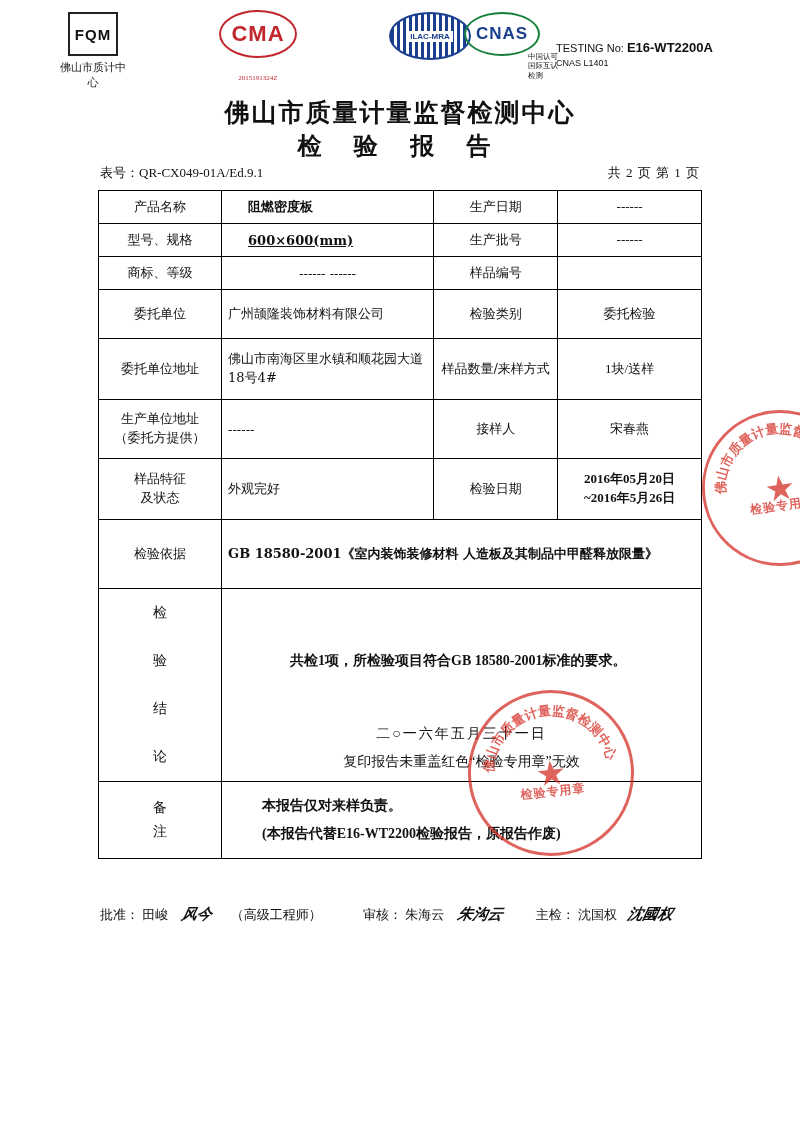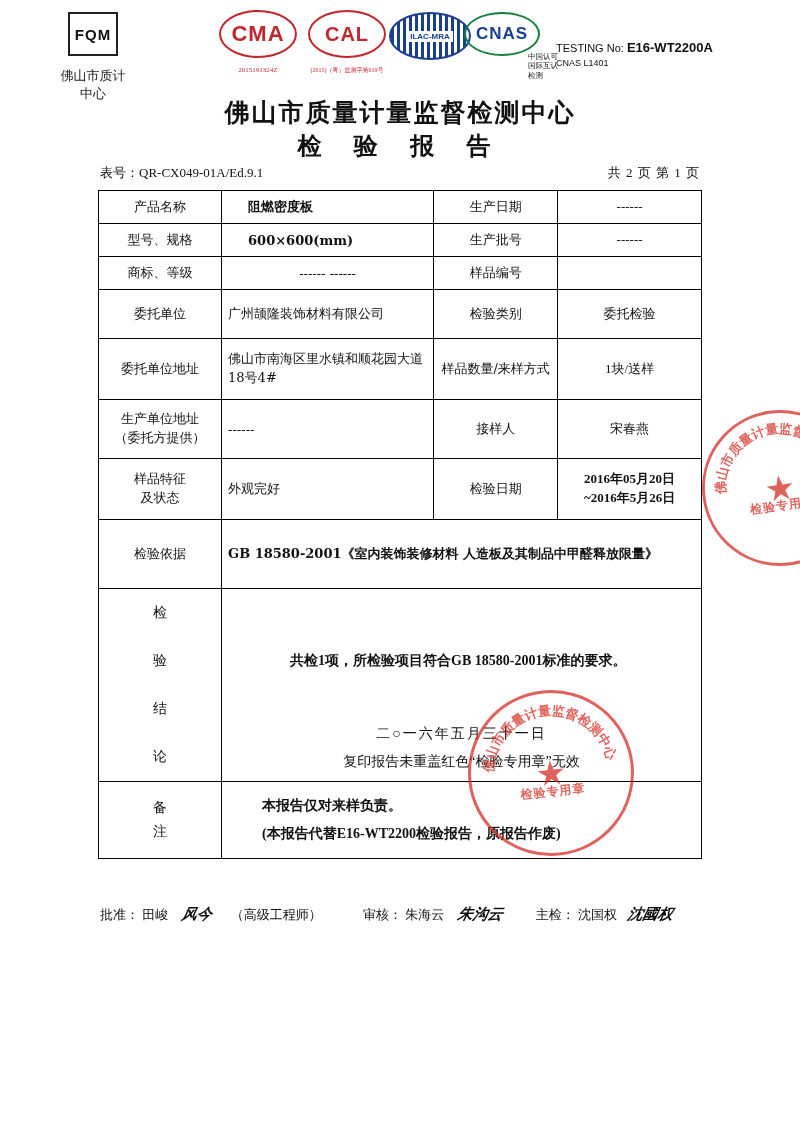--- a/index.html
+++ b/index.html
@@ -12,31 +12,31 @@
     overflow:hidden;
   }
   .page{position:relative;width:800px;height:1124px;}
 
   
   .logo-row{position:absolute;left:0;top:8px;width:800px;height:80px;}
   .fqm{position:absolute;left:60px;top:4px;width:66px;text-align:center;}
   .fqm-box{width:46px;height:40px;border:2px solid #222;margin:0 auto;
       display:flex;align-items:center;justify-content:center;
       font-family:"Liberation Sans",sans-serif;font-weight:bold;font-size:15px;letter-spacing:1px;}
-  .fqm-cap{font-size:13px;margin-top:11px;color:#222;}
+  .fqm-cap{font-size:11px;margin-top:4px;color:#222;}
 
   .cma{position:absolute;left:212px;top:2px;width:92px;text-align:center;}
   .cal{position:absolute;left:385px;top:2px;width:88px;text-align:center;}
   .cnas{position:absolute;left:462px;top:4px;width:80px;text-align:center;}
 
   .oval{width:74px;height:44px;border:2px solid #c1272d;border-radius:50%;
      margin:0 auto;position:relative;display:flex;align-items:center;justify-content:center;}
   .oval span{color:#c1272d;font-family:"Liberation Sans",sans-serif;font-weight:bold;font-size:22px;letter-spacing:1px;}
   .oval.sm span{font-size:20px;}
-  .oval-sub{font-size:7px;color:#c1272d;margin-top:8px;letter-spacing:0px;}
+  .oval-sub{font-size:7px;color:#c1272d;margin-top:16px;letter-spacing:0px;}
 
   .cnas-mark{width:72px;height:40px;border:2px solid #15803d;border-radius:50%;
       margin:0 auto;display:flex;align-items:center;justify-content:center;}
   .cnas-mark span{color:#1a3f8f;font-family:"Liberation Sans",sans-serif;font-weight:bold;font-size:17px;letter-spacing:1px;}
 
   .ilac{width:78px;height:44px;border-radius:50%;margin:0 auto;position:relative;
       background:
         repeating-linear-gradient(90deg,#1a3f8f 0 3px,transparent 3px 6px);
       display:flex;align-items:center;justify-content:center;border:2px solid #1a3f8f;}
   .ilac .bar{background:#fff;color:#1a3f8f;font-size:8px;font-weight:bold;
@@ -101,26 +101,20 @@
       <div class="fqm-cap">佛山市质计中心</div>
     </div>
 
     <div class="cma">
       <div class="oval">
           <span>CMA</span>
         </div>
       <div class="oval-sub">2015191324Z</div>
     </div>
 
-    <div class="cal" style="left:303px;">
-      <div class="oval sm">
-          <span>CAL</span>
-        </div>
-      <div class="oval-sub" style="font-size:6px;">(2015)（粤）监测字第019号</div>
-    </div>
 
     <div class="cal" style="left:386px;top:4px;">
       <div class="ilac">
           <div class="bar">ILAC-MRA</div>
         </div>
     </div>
 
     <div class="cnas">
       <div class="cnas-mark">
           <span>CNAS</span>
@@ -147,21 +141,21 @@
   <table class="rep">
     <tbody>
         <tr>
       <td class="lbl" style="width:118px">产品名称</td>
       <td class="val bold" style="width:186px;padding-left:26px;">阻燃密度板</td>
       <td class="lbl" style="width:120px">生产日期</td>
       <td class="c" style="width:140px">------</td>
     </tr>
     <tr>
       <td class="lbl">型号、规格</td>
-      <td class="val bold" style="padding-left:26px;">600×600(mm)</td>
+      <td class="val bold" style="padding-left:26px;text-decoration:underline;">600×600(mm)</td>
       <td class="lbl">生产批号</td>
       <td class="c">------</td>
     </tr>
     <tr>
       <td class="lbl">商标、等级</td>
       <td class="val c">------    ------</td>
       <td class="lbl">样品编号</td>
       <td class="c"></td>
     </tr>
     <tr>

